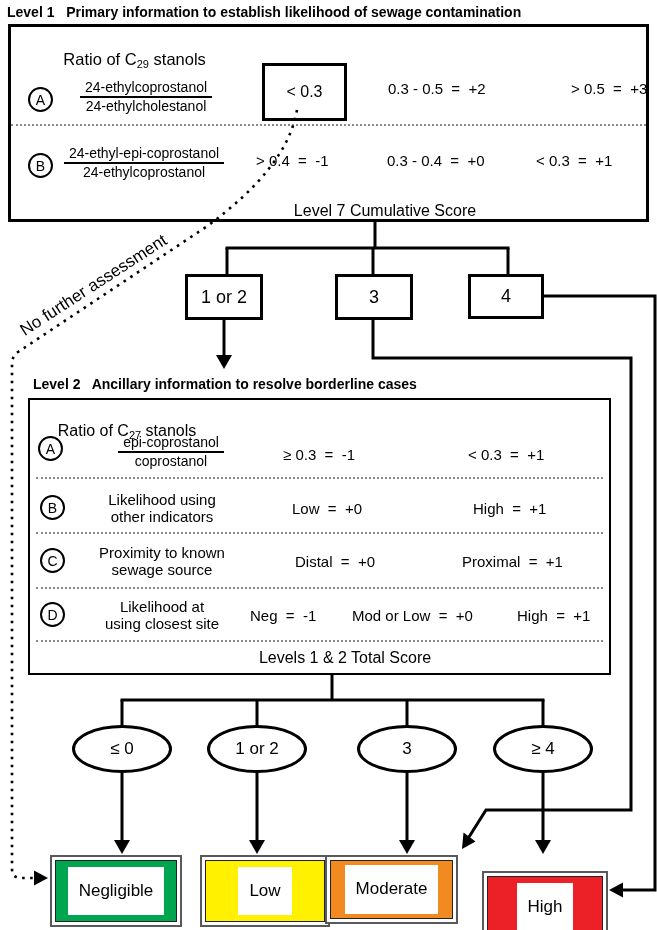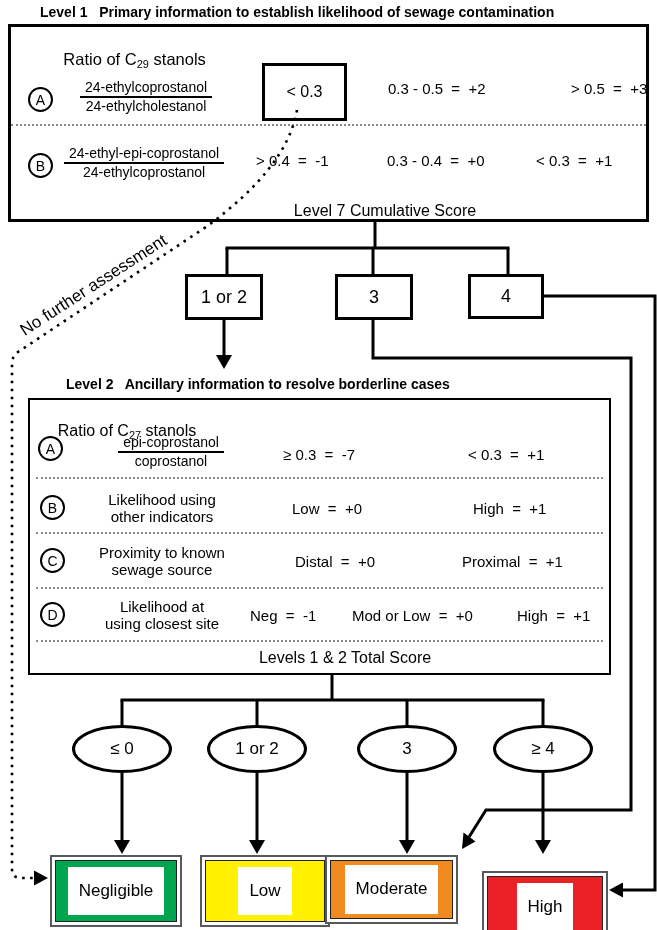--- a/index.html
+++ b/index.html
@@ -3,21 +3,21 @@
 <meta charset="utf-8">
 <style>
   * { margin:0; padding:0; box-sizing:border-box; }
   html,body { background:#fff; }
   #canvas {
     position:relative; width:657px; height:930px; background:#ffffff;
     font-family:"Liberation Sans","DejaVu Sans",sans-serif; color:#000;
     overflow:hidden;
   }
   .abs { position:absolute; }
-  .title { font-size:14px; font-weight:bold; white-space:pre;margin-left:33px; }
+  .title { font-size:14px; font-weight:bold; white-space:pre; }
   .heading { font-size:16.5px; white-space:pre; }
   .sub { font-size:11px; position:relative; top:3px; }
   .outline-box { border:3px solid #000; }
   .circle {
     width:25px; height:25px; border:2px solid #000; border-radius:50%;
     display:flex; align-items:center; justify-content:center;
     font-size:14px; line-height:1;
   }
   .frac { text-align:center; font-size:14px; line-height:15px; }
   .frac .num { display:inline-block; border-bottom:2px solid #000; padding:0 5px 1px 5px; }
@@ -97,21 +97,21 @@
 
   <div class="abs heading" style="left:40px; top:404px; font-size:16px;">
     <span>Ratio of C</span><span class="sub">27</span><span> stanols</span>
   </div>
 
   <div class="abs circle" style="left:38px; top:436px;">A</div>
   <div class="abs frac" style="left:111px; top:435px; width:120px;">
     <span class="num">epi-coprostanol</span>
     <span class="den">coprostanol</span>
   </div>
-  <div class="abs score" style="left:283px; top:446px;">≥ 0.3  =  -7</div>
+  <div class="abs score" style="left:283px; top:446px;">≥ 0.3  =  -1</div>
   <div class="abs score" style="left:468px; top:446px;">&lt; 0.3  =  +1</div>
 
   <div class="abs dotsep" style="left:36px; top:477px; width:567px;"></div>
 
   <div class="abs circle" style="left:40px; top:495px;">B</div>
   <div class="abs rowlabel" style="left:92px; top:491px; width:140px;">
     <span>Likelihood using</span><br>
     <span>other indicators</span>
   </div>
   <div class="abs score" style="left:292px; top:500px;">Low  =  +0</div>

